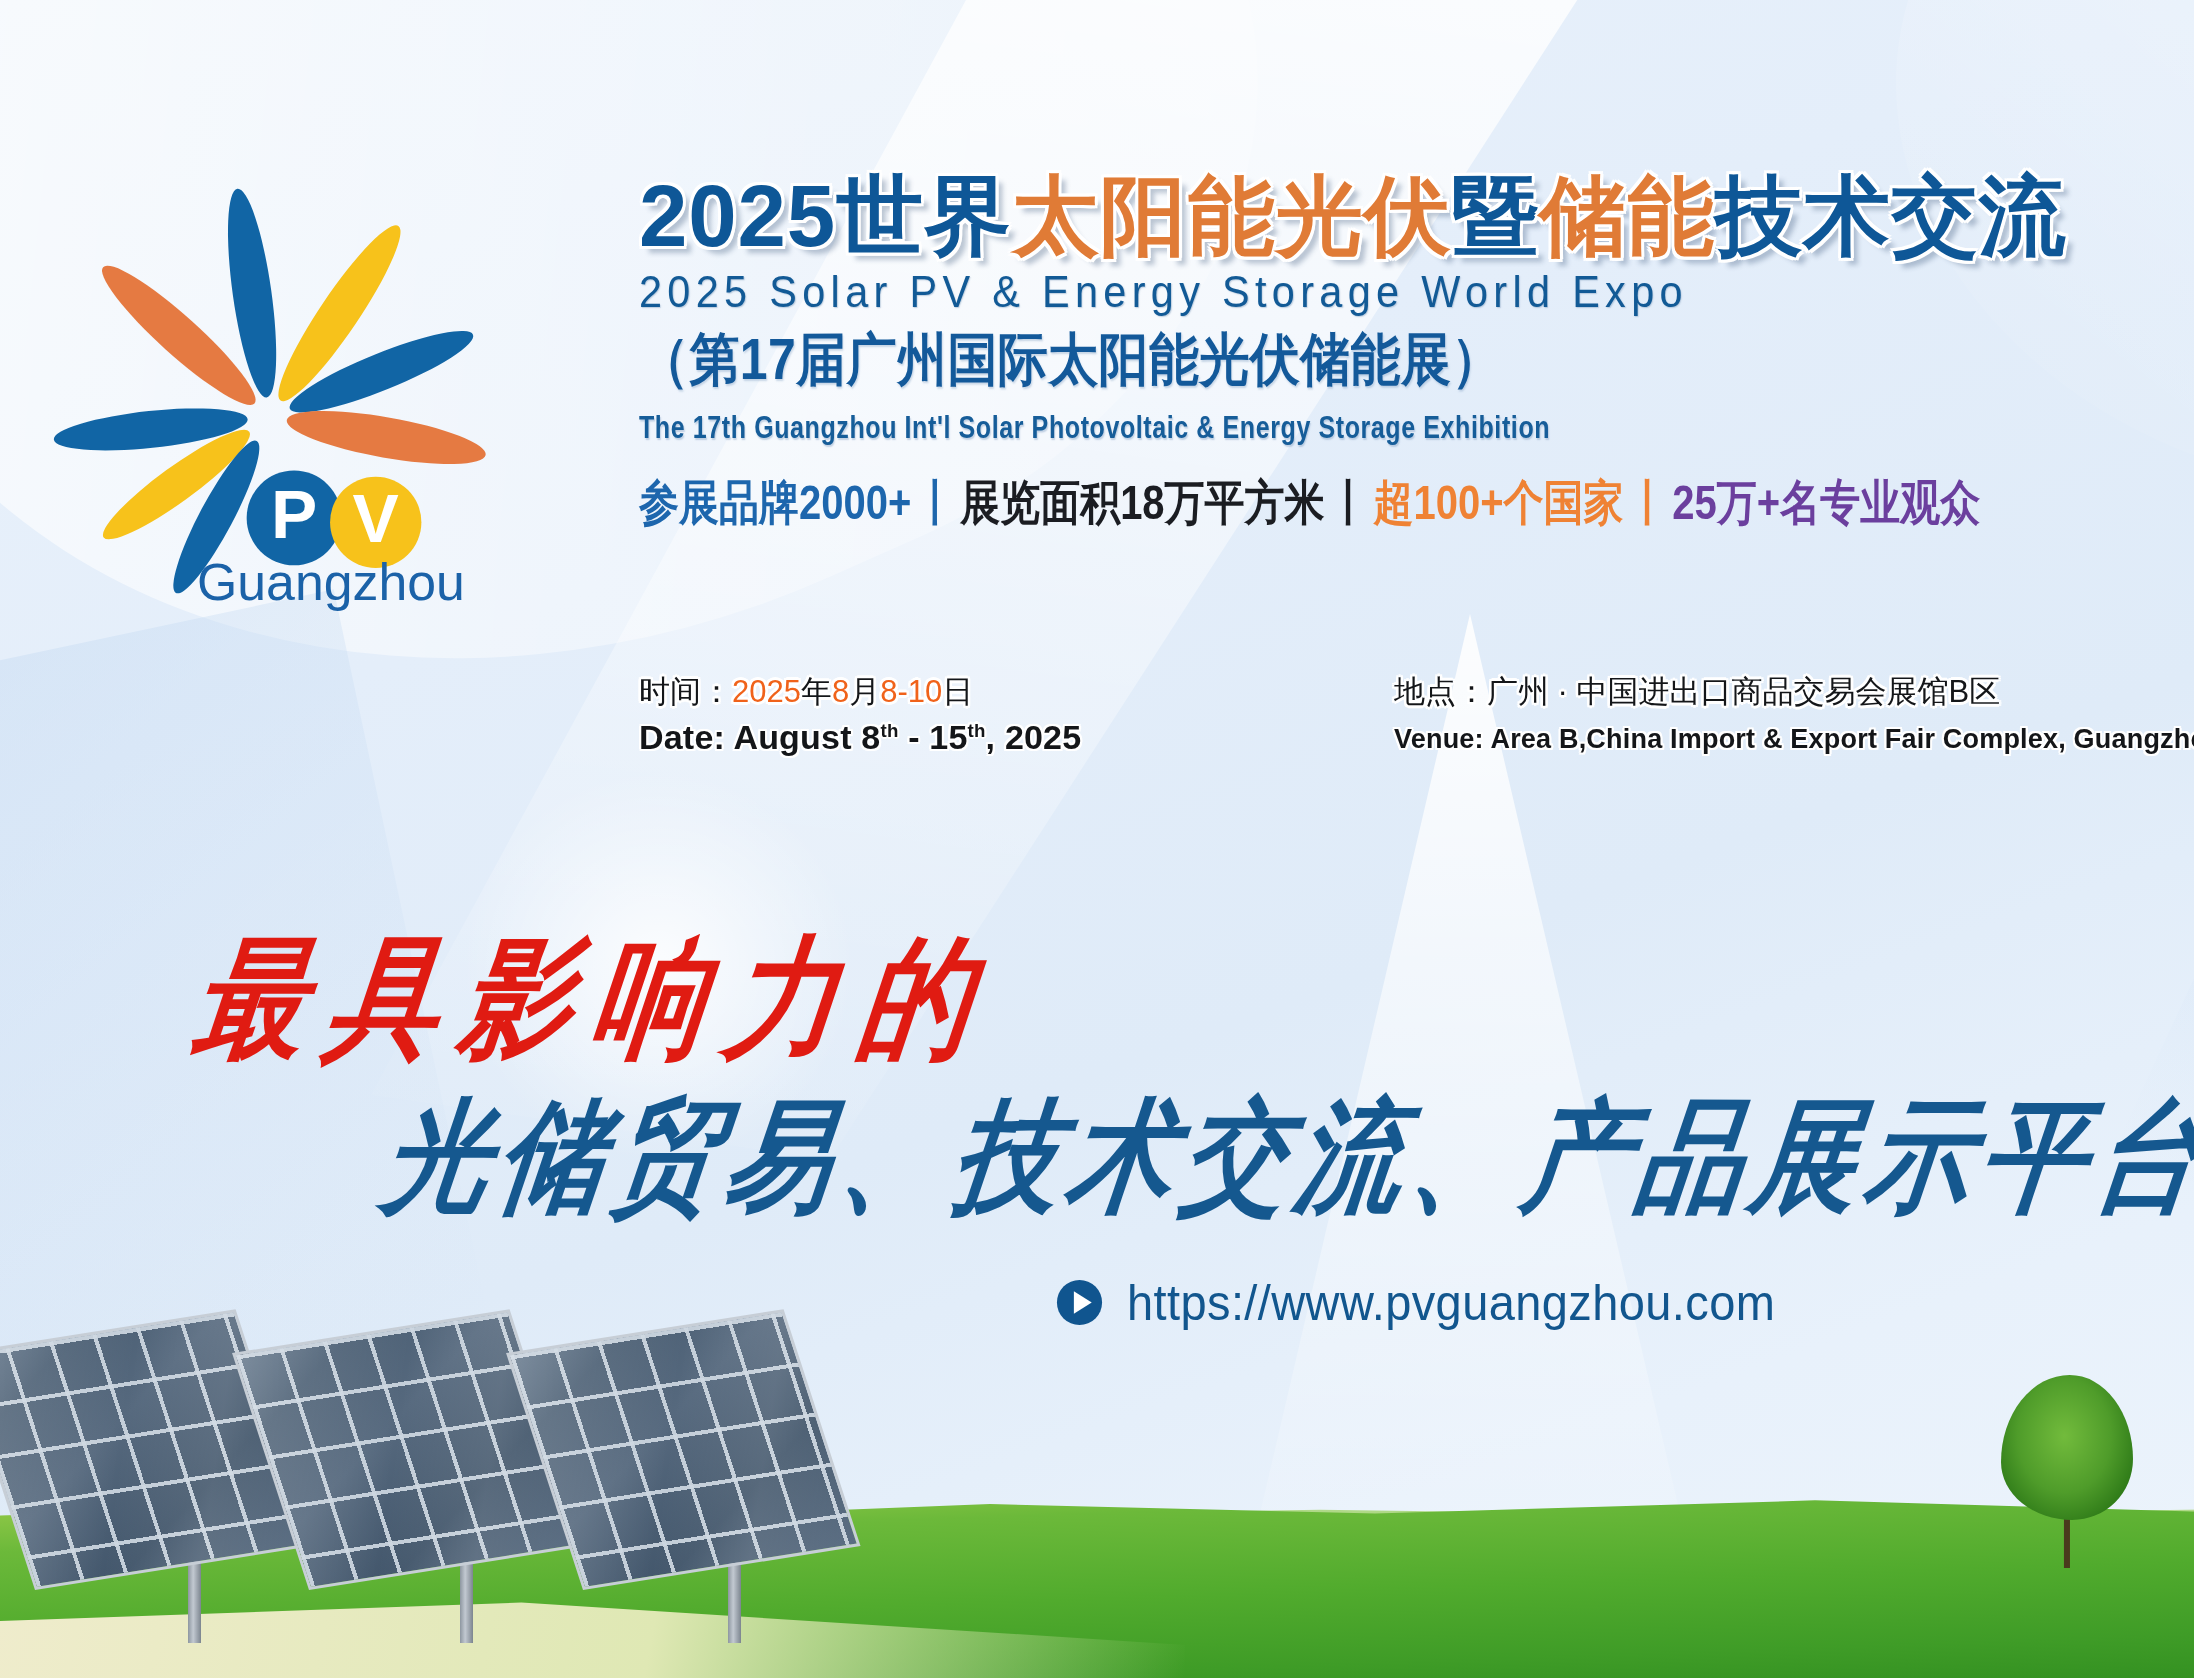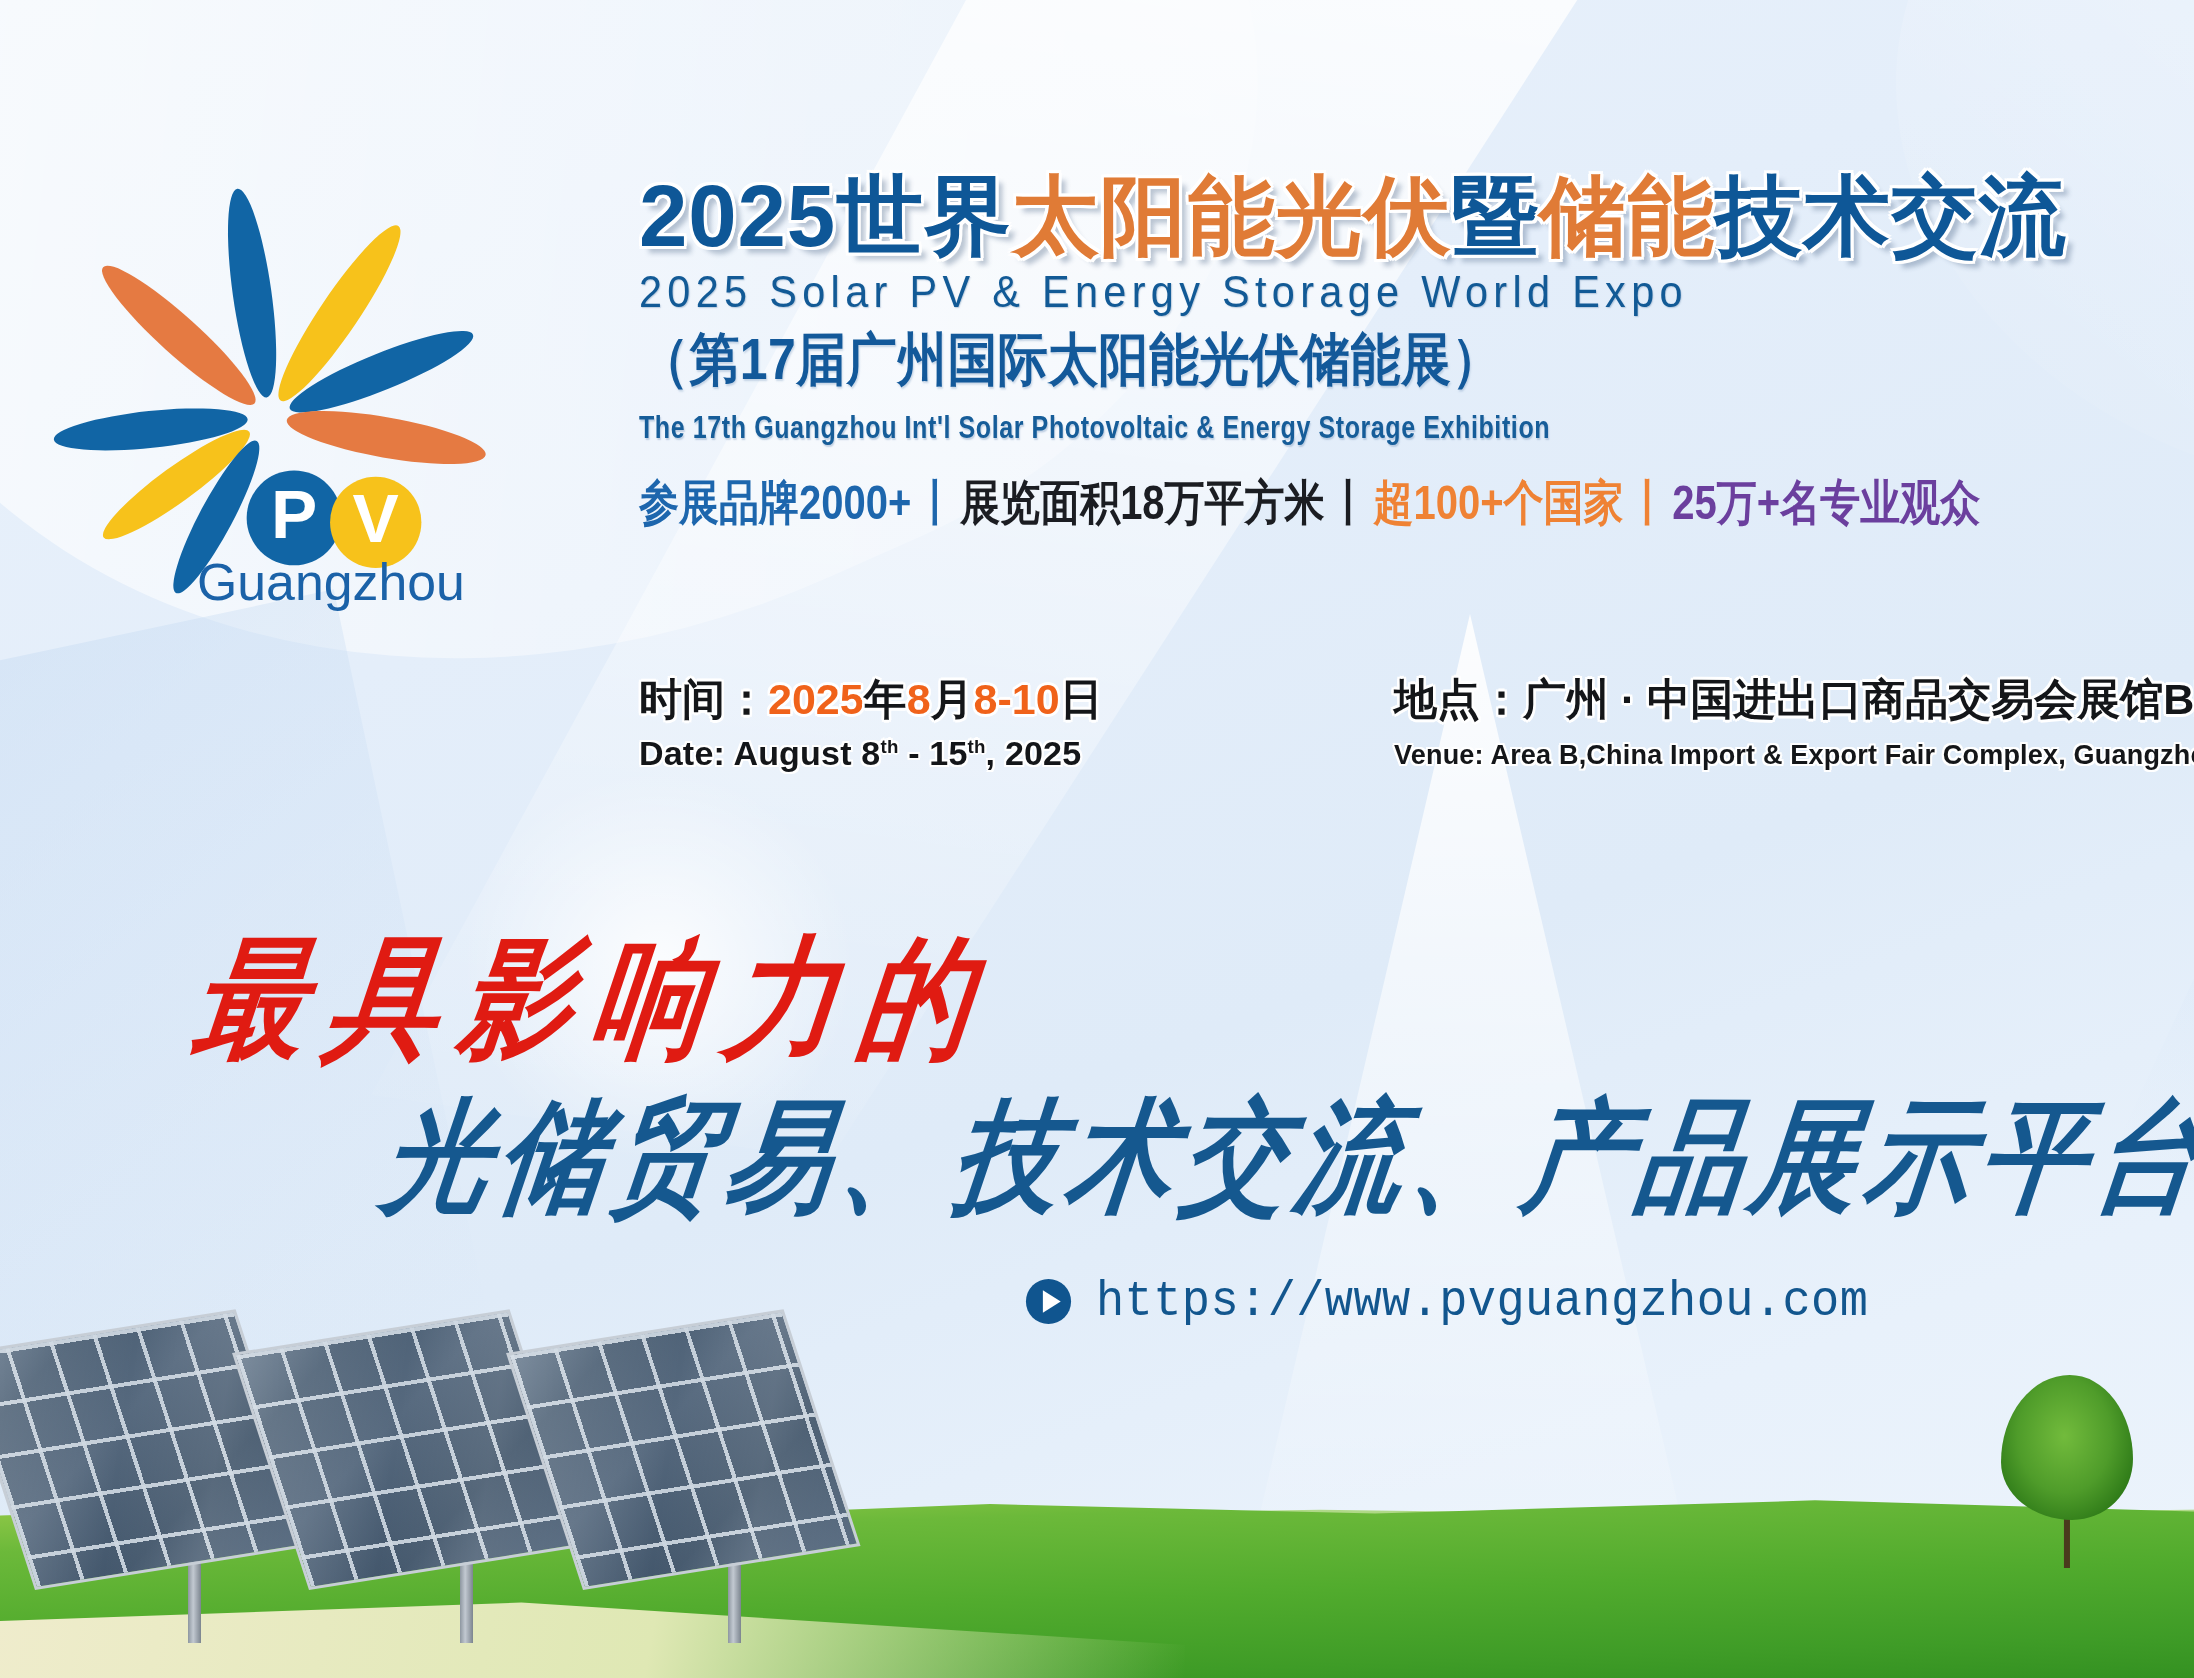--- a/index.html
+++ b/index.html
@@ -94,21 +94,21 @@
   .stats .bar-b { color:#1d66ad; font-weight:bold; padding:0 4.4px; }
   .stats .bar-d { color:#1b1d22; font-weight:bold; padding:0 4.4px; }
   .stats .bar-o { color:#ef8234; font-weight:bold; padding:0 4.4px; }
 
   
   #datevenue { position:absolute; left:639px; top:671px; width:1931px;
                display:flex; align-items:flex-start; }
   .dv-col { }
   .dv-col.date { width:755px; }
   .dv-line-cn {
-    font-size:43px; font-weight:bold; color:#141619; white-space:nowrap;
+    font-size:31px; font-weight:normal; color:#141619; white-space:nowrap;
     letter-spacing:0px;
     text-shadow:
       -2.2px -2.2px 0 #fff,2.2px -2.2px 0 #fff,-2.2px 2.2px 0 #fff,2.2px 2.2px 0 #fff,
       0 -2.6px 0 #fff,0 2.6px 0 #fff,-2.6px 0 0 #fff,2.6px 0 0 #fff;
   }
   .dv-line-cn .hl { color:#f0621a; }
   .dv-line-en {
     font-size:34px; font-weight:bold; color:#141619; white-space:nowrap;
     margin-top:5.3px; letter-spacing:0.2px;
     text-shadow:
@@ -130,21 +130,21 @@
     transform-origin:left top;
   }
   #calli-blue {
     left:395px; top:1075px; font-size:106px; color:#15588f;
     letter-spacing:8px; font-style:italic;
     transform:skewX(-7deg) scaleY(1.16);
     transform-origin:left top;
   }
 
   
-  #contact { position:absolute; left:1025px; top:1275px;font-family:Liberation Mono, monospace; }
+  #contact { position:absolute; left:1056px; top:1275px; }
   .ct-row { display:flex; align-items:center; margin-bottom:27px; }
   .ct-ico { width:47px; height:47px; flex:0 0 47px; margin-right:24px;
             display:flex; align-items:center; justify-content:center; }
   .ct-ico svg { width:47px; height:47px; display:block; }
   .ct-txt { font-size:47px; color:#12568e; letter-spacing:0.4px;
             white-space:nowrap; transform:scaleY(1.06); transform-origin:left center; }
 
   
   #landscape { position:absolute; left:0; bottom:0; width:2750px; height:246px; }
   #grass {

